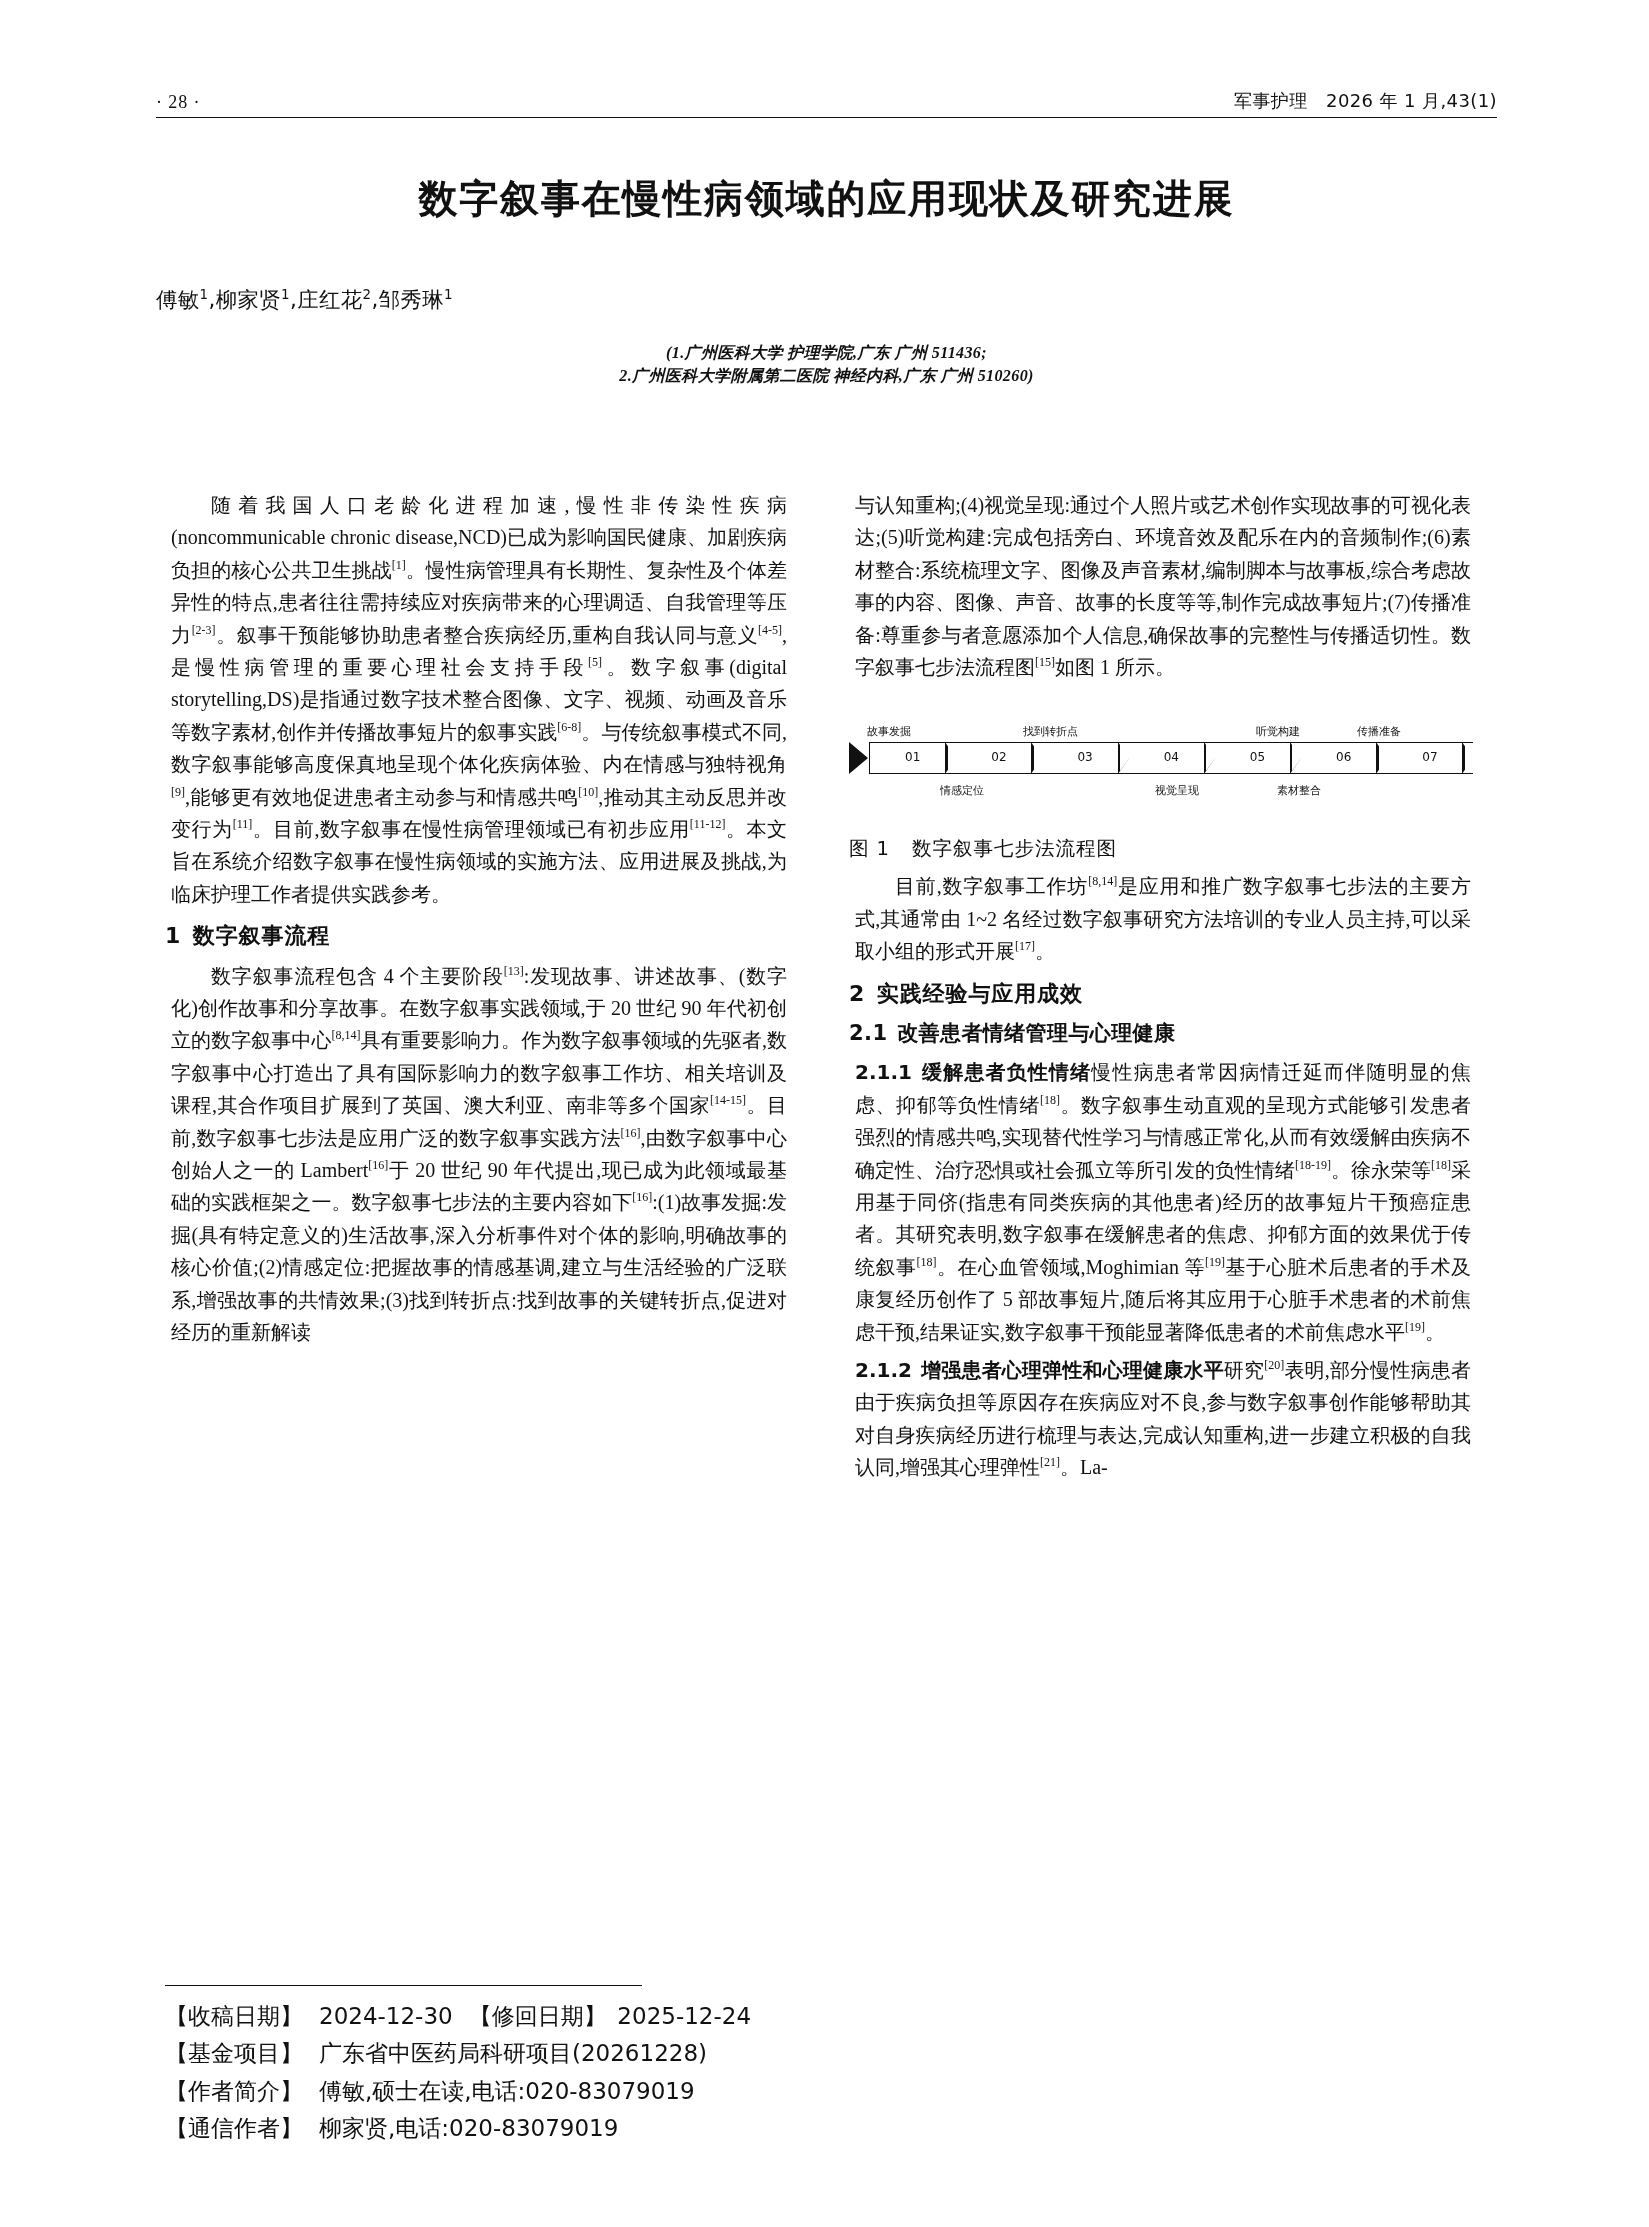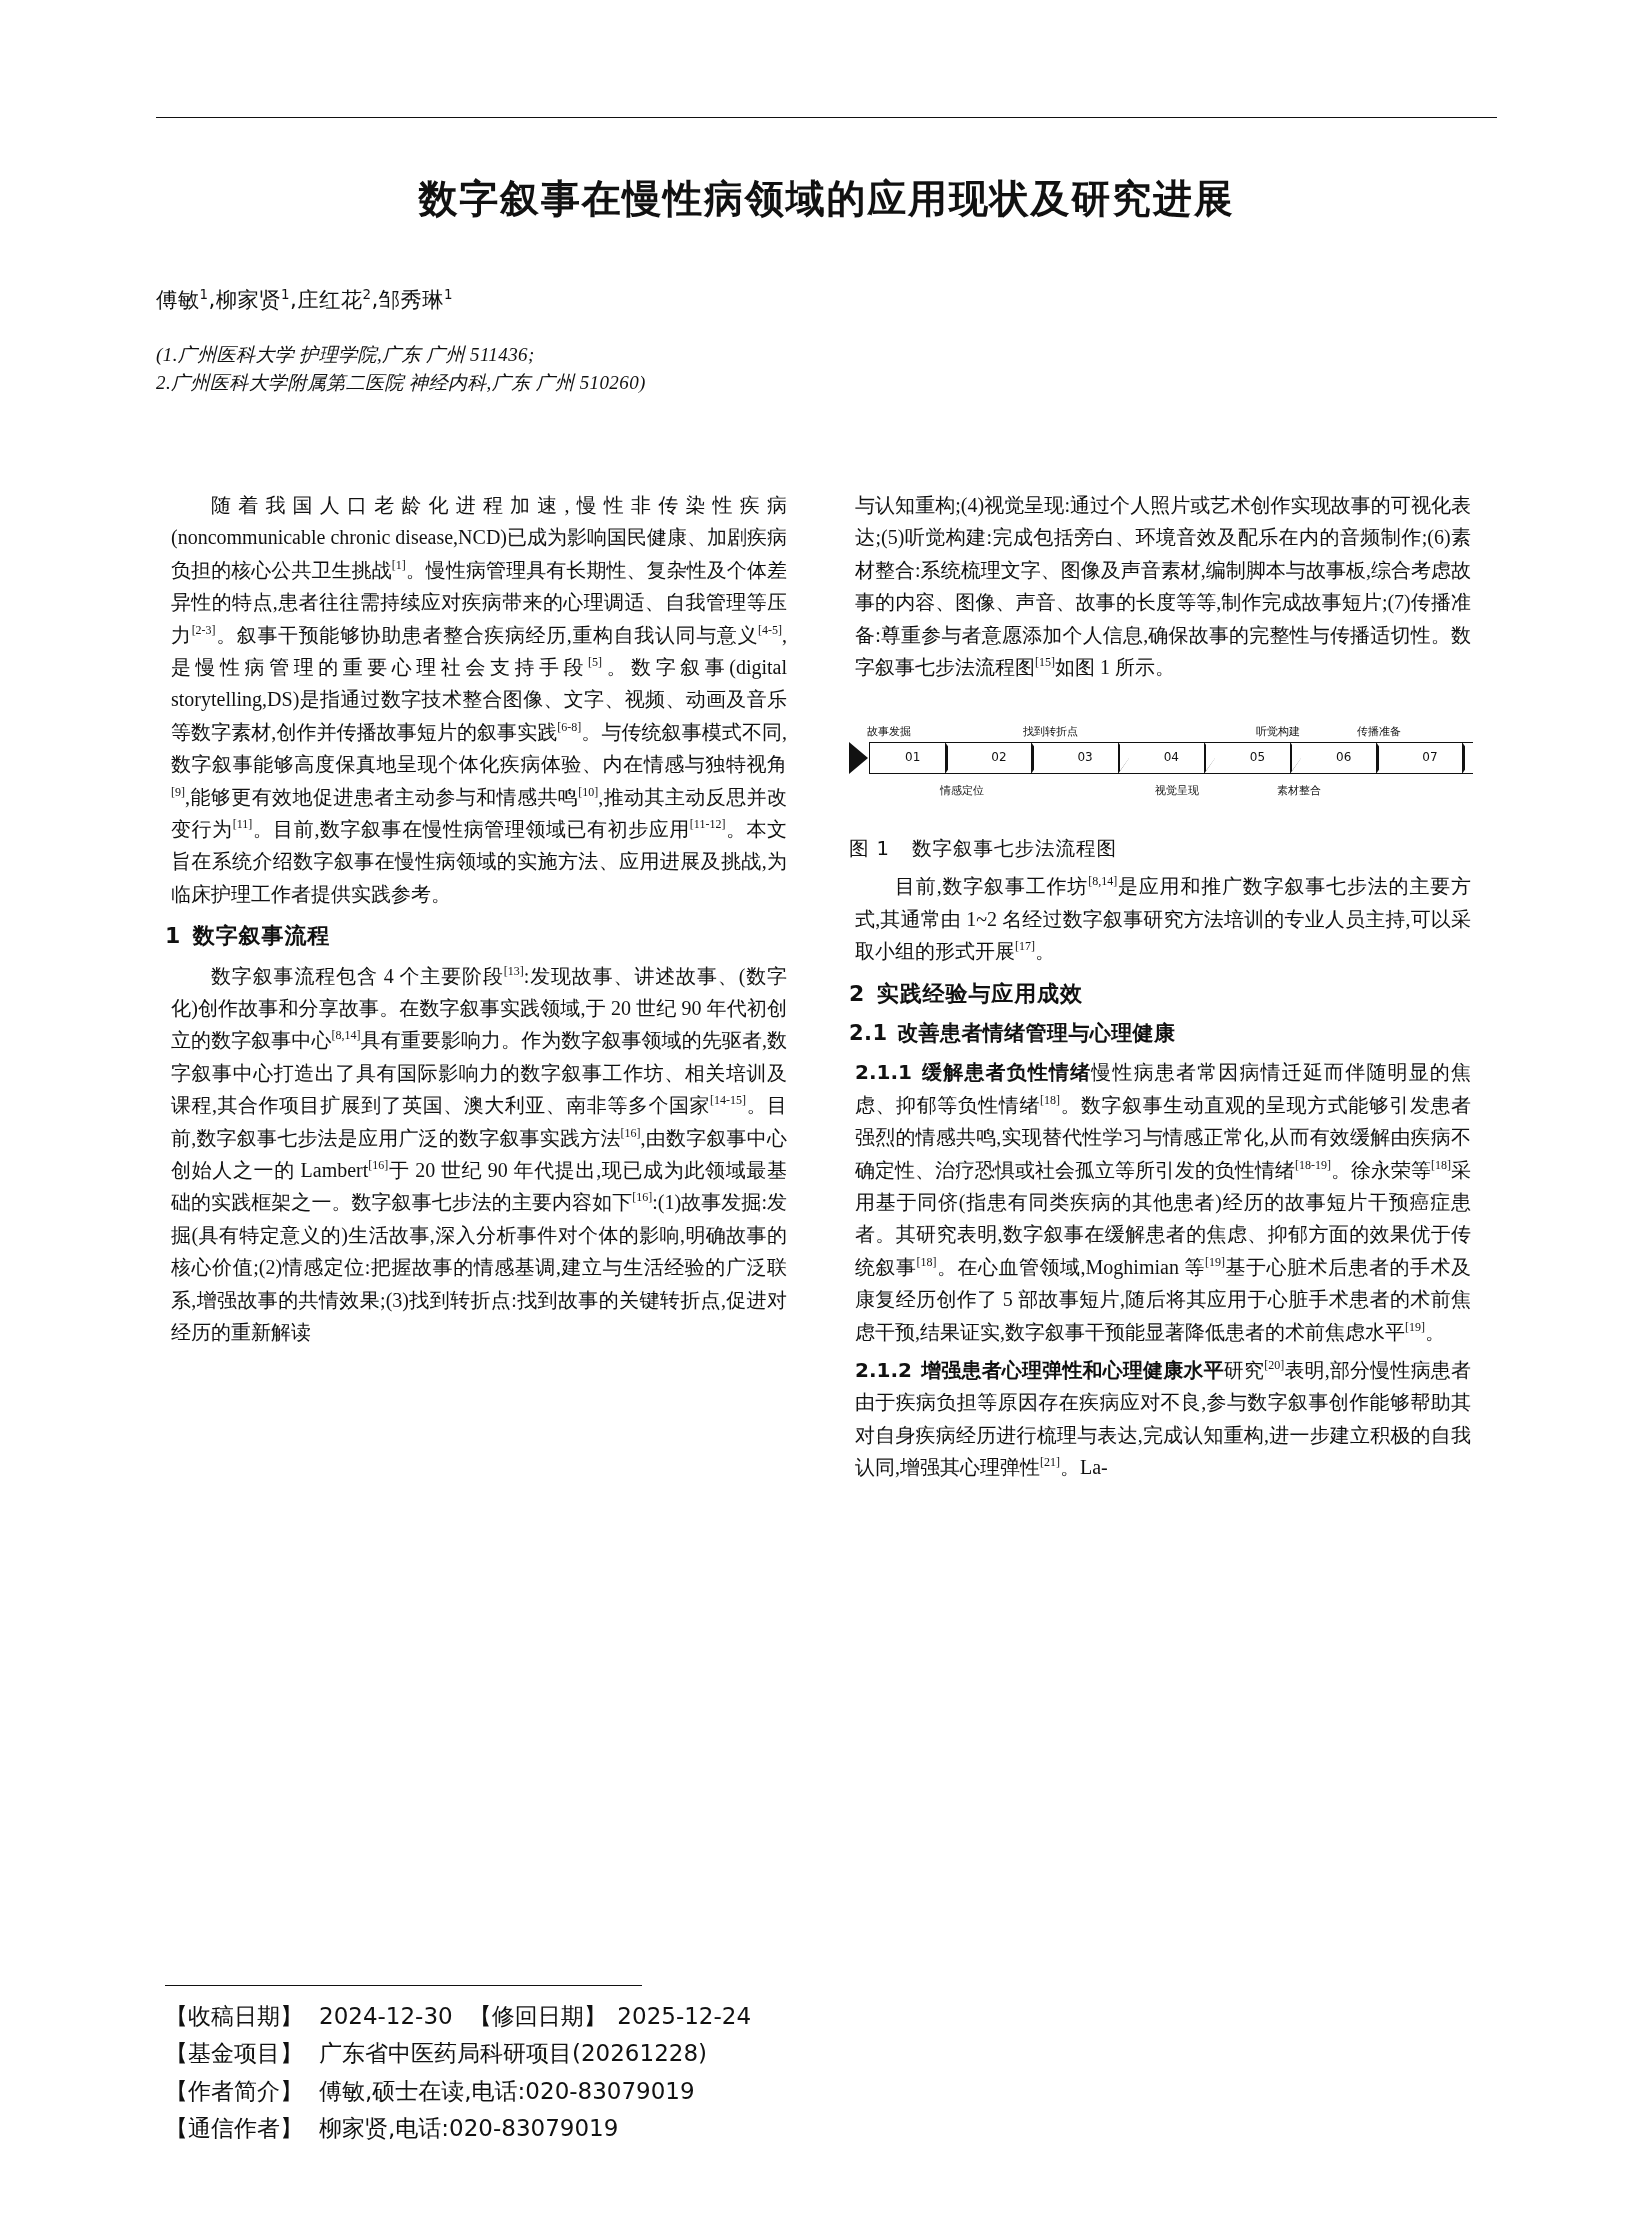--- a/index.html
+++ b/index.html
@@ -47,25 +47,26 @@
   }
   .authors {
     position:absolute; left:156px; top:285px; width:1341px;
     font-size:21.4px;
     font-family:"DejaVu Sans", sans-serif;
     letter-spacing:0.4px;
   }
   .authors sup { font-size:13.4px; }
   .affil {
     position:absolute; left:156px; top:341px; width:1341px;
-    text-align:left;
-    font-size:19px;
+    text-align:center;
+    font-size:16px;
     font-style:italic;
     font-family:"Liberation Serif", serif;
     line-height:1.45;
+    font-weight:bold;
   }
   .affil div { letter-spacing:0.4px; }
 
   
   .col {
     position:absolute;
     width:628px;
     font-size:20px;
     line-height:1.62;
     text-align:justify;
@@ -190,20 +191,24 @@
   .footnotes .fn { white-space:nowrap; }
   .footnotes .k { font-weight:normal; }
   .footnotes .gap { display:inline-block; width:16px; }
   .footnotes .gap-s { display:inline-block; width:10.7px; }
 </style>
 </head>
 <body>
 
 <div class="page">
 
+  <div class="runhead">
+    <span class="folio">· 28 ·</span>
+    <span class="journal">军事护理　2026 年 1 月,43(1)</span>
+  </div>
   <div class="rule"></div>
 
   <div class="title">数字叙事在慢性病领域的应用现状及研究进展</div>
 
   <div class="authors">傅敏<sup>1</sup>,柳家贤<sup>1</sup>,庄红花<sup>2</sup>,邹秀琳<sup>1</sup></div>
 
   <div class="affil">
     <div>(1.广州医科大学 护理学院,广东 广州 511436;</div>
     <div>2.广州医科大学附属第二医院 神经内科,广东 广州 510260)</div>
   </div>

